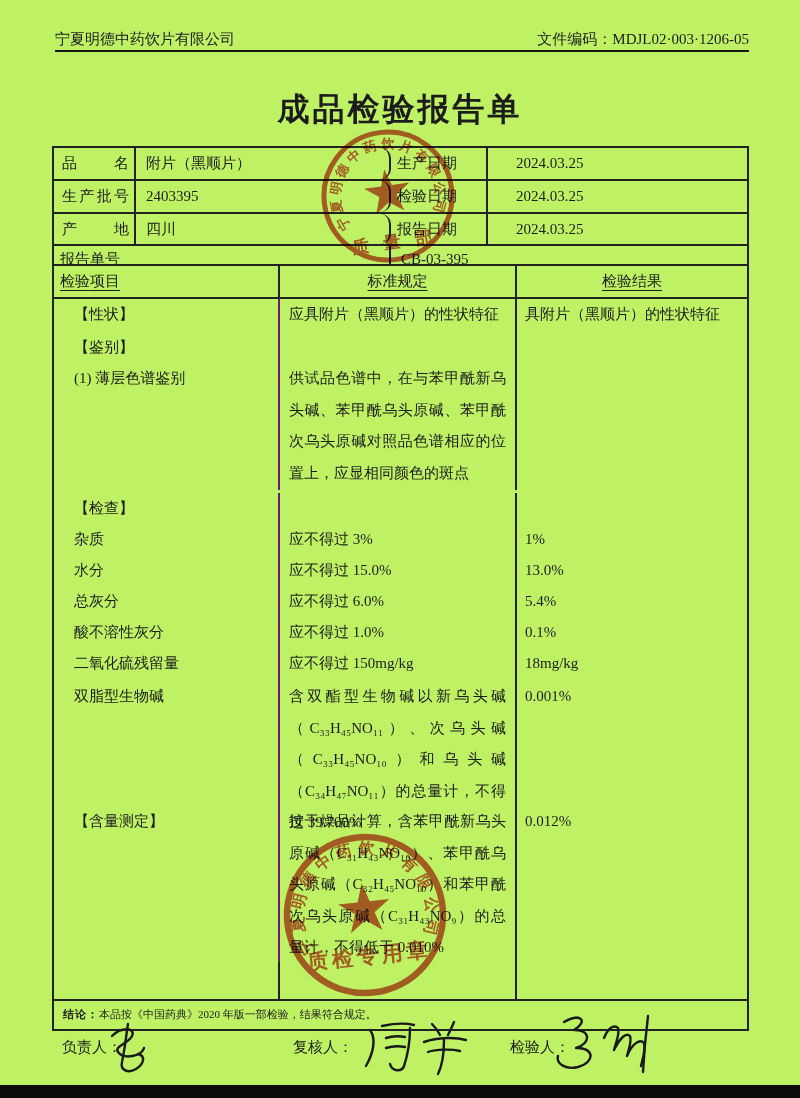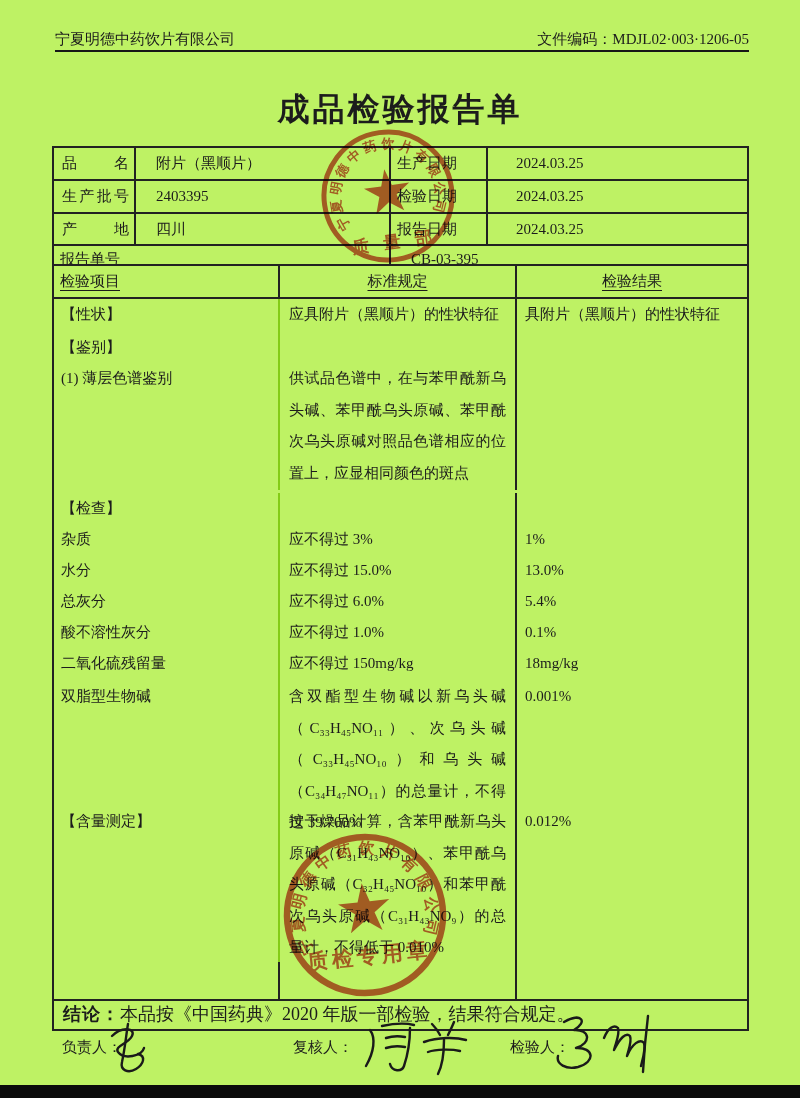--- a/index.html
+++ b/index.html
@@ -22,39 +22,39 @@
   .report-table { position:absolute; left:52px; top:146px; width:697px; height:855px;
     border:2px solid #222; display:flex; flex-direction:column; font-size:15px; }
   .trow { display:grid; line-height:31px; }
   .info-row { grid-template-columns:82px 255px 97px 1fr; height:33px; border-bottom:2px solid #222; }
   .info-row.r3 { height:32px; }
   .repno-row { grid-template-columns:337px 1fr; height:20px; border-bottom:2px solid #222; line-height:26px; }
   .head-row  { grid-template-columns:226px 237px 1fr; height:33px; border-bottom:2px solid #222; }
   .cell { overflow:hidden; white-space:nowrap; }
   .bcell { border-right:2px solid #222; }
   .jlabel { padding:0 5px 0 8px; text-align:justify; text-align-last:justify; }
-  .val    { padding-left:20px; }
+  .val    { padding-left:10px;border-radius:10px; }
   .dlabel { padding-left:6px; }
   .date   { padding-left:28px; }
   .hcell  { text-align:center; }
   .hcell.first { text-align:left; padding-left:6px; }
   .hcell span { text-decoration:underline; text-underline-offset:4px; }
   
   .tbody { flex:1; display:flex; flex-direction:column; }
   .brow { display:grid; grid-template-columns:226px 237px 1fr; line-height:31.5px; }
-  .brow .c1 { padding-left:7px; border-right:2px solid #84cc16; white-space:nowrap; overflow:hidden; }
+  .brow .c1 { padding-left:20px; border-right:2px solid #701a75; white-space:nowrap; overflow:hidden; }
   .brow .c2 { padding:0 9px; border-right:2px solid #222; text-align:justify; }
   .brow .c3 { padding:0 8px; }
   .h33{height:33px} .h31{height:31px} .h127{height:127px} .h34{height:34px; padding-top:3px}
   .h125{height:125px} .h156{height:156px}
   .fill { flex:1; display:grid; grid-template-columns:226px 237px 1fr; }
   .fill div { border-right:2px solid #222; }
   
   .conclusion { position:absolute; left:52px; top:999px; width:697px; height:32px;
-    border:2px solid #222; font-size:18px; line-height:27px; padding-left:9px; background:transparent; }
+    border:2px solid #222; font-size:11px; line-height:27px; padding-left:9px; background:transparent; }
   .conclusion b { letter-spacing:1px; }
   
   .signer-label { position:absolute; top:1038px; font-size:15px; }
   .sig-svg { position:absolute; }
   .sig-svg path { fill:none; stroke:#1a1a1a; stroke-width:2.4; stroke-linecap:round; stroke-linejoin:round; }
   
   .stamp { position:absolute; color:#ce392c; opacity:.8; mix-blend-mode:multiply; }
   .stamp circle { stroke:currentColor; fill:none; }
   .stamp text { fill:currentColor; font-family:"Liberation Sans","DejaVu Sans",sans-serif; }
   .stamp polygon { fill:currentColor; }

